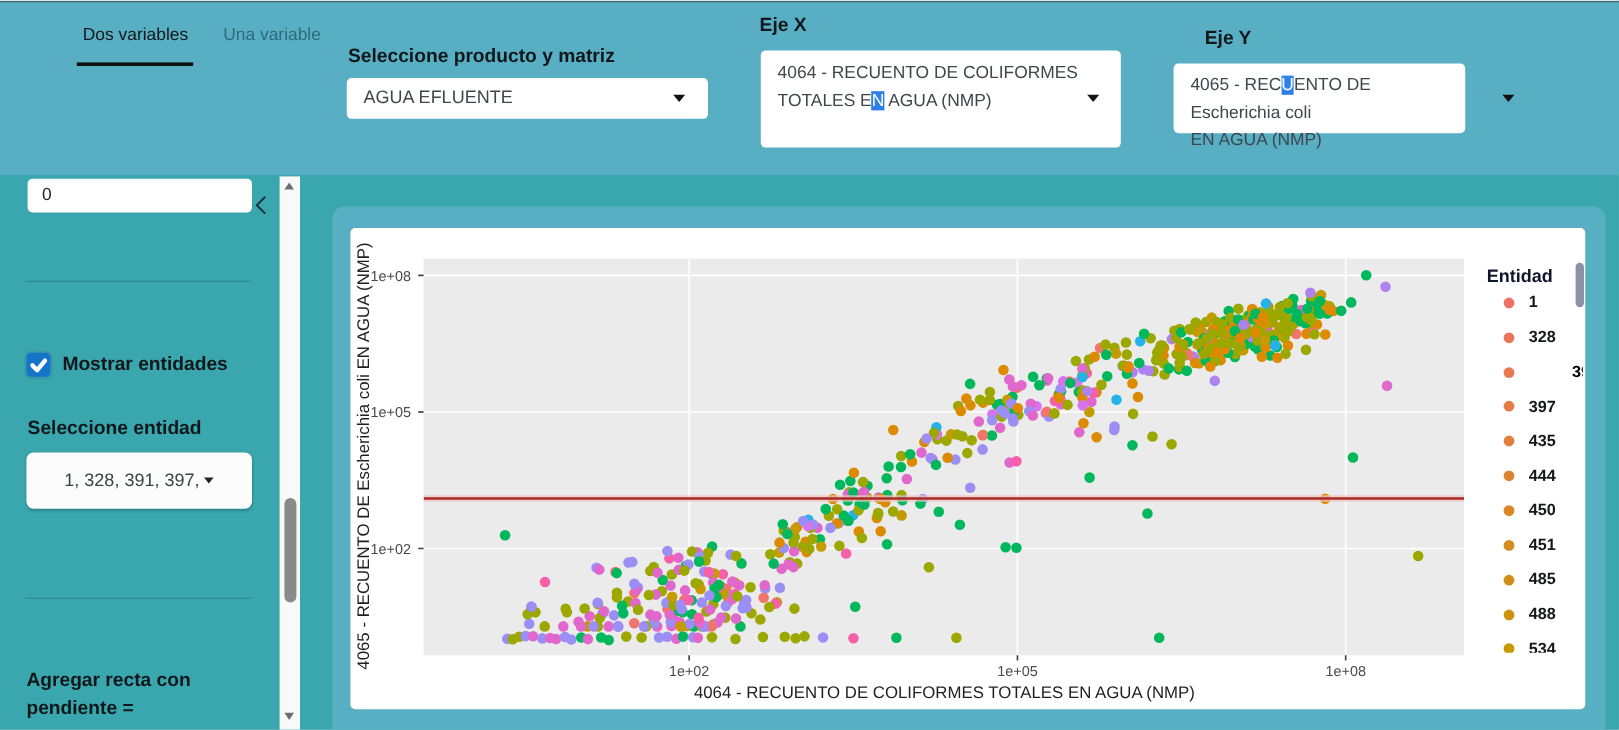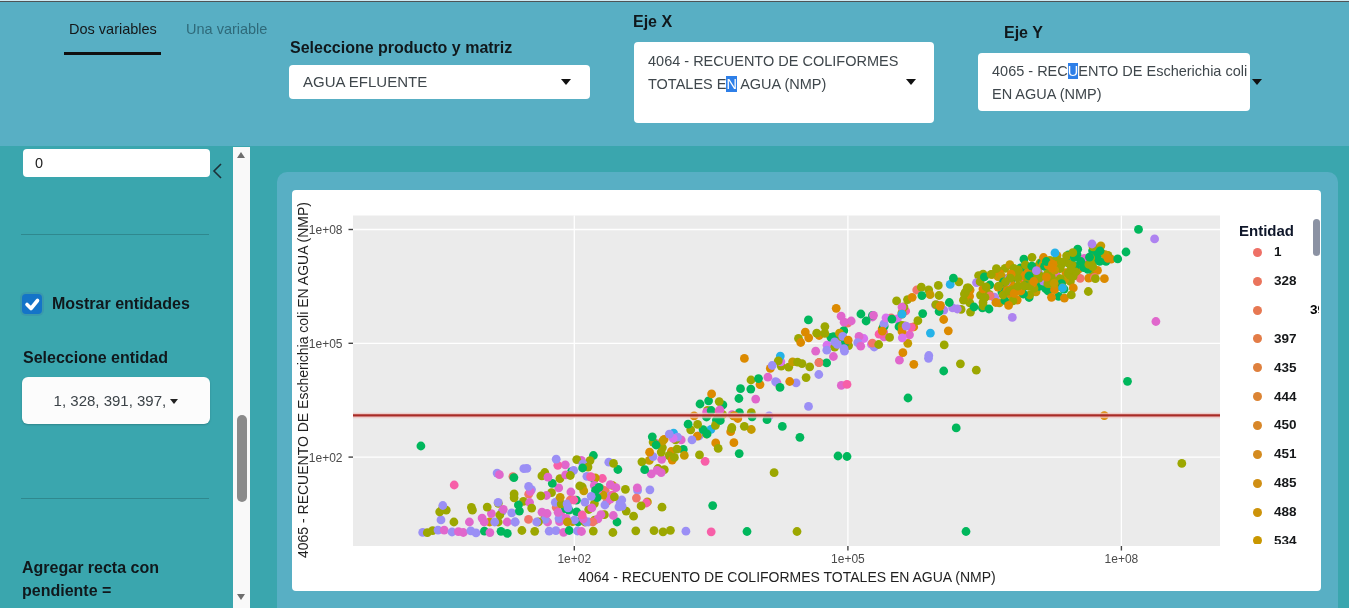--- a/index.html
+++ b/index.html
@@ -21,21 +21,21 @@
 
 <div class="abs lbl" style="left:290px;top:39px;text-align:right;">Seleccione producto y matriz</div>
 <div class="abs whitebox" style="left:289px;top:65px;width:301px;height:34px;line-height:34px;padding-left:14px;font-size:15px;">AGUA EFLUENTE</div>
 <div class="caret" style="left:561px;top:79px;"></div>
 
 <div class="abs lbl" style="left:633px;top:13px;">Eje X</div>
 <div class="abs whitebox" style="left:634px;top:42px;width:300px;height:81px;padding:8px 0 0 14px;line-height:23px;">4064 - RECUENTO DE COLIFORMES<br>TOTALES E<span style="background:#2e7fe8;color:#fff;">N</span> AGUA (NMP)</div>
 <div class="caret" style="left:906px;top:79px;"></div>
 
 <div class="abs lbl" style="left:1004px;top:24px;">Eje Y</div>
-<div class="abs whitebox" style="left:978px;top:53px;width:272px;height:58px;padding:7px 0 0 14px;line-height:23px;">4065 - REC<span style="background:#2e7fe8;color:#fff;">U</span>ENTO DE Escherichia coli<br>EN AGUA (NMP)</div>
+<div class="abs whitebox" style="left:978px;top:53px;width:243px;height:58px;padding:7px 0 0 14px;line-height:23px;">4065 - REC<span style="background:#2e7fe8;color:#fff;">U</span>ENTO DE Escherichia coli<br>EN AGUA (NMP)</div>
 <div class="caret" style="left:1252px;top:79px;"></div>
 
 <div class="abs" style="left:23px;top:149px;width:187px;height:28px;background:#fff;border-radius:4px;font-size:14.5px;color:#222;line-height:28px;padding-left:12px;">0</div>
 <svg class="abs" style="left:210px;top:160px;" width="18" height="22" viewBox="0 0 18 22">
     <polyline points="11,4 4,11 11,18" fill="none" stroke="#1c3038" stroke-width="1.6"></polyline>
   </svg>
 <div class="abs" style="left:21px;top:234px;width:188px;height:1px;background:rgba(0,0,0,0.18);"></div>
 <div class="abs" style="left:22px;top:294px;width:20px;height:20px;background:#1474c8;border-radius:4px;box-shadow:0 0 0 2px rgba(60,130,170,.35);"></div>
 <svg class="abs" style="left:22px;top:294px;" width="20" height="20" viewBox="0 0 20 20">
     <polyline points="5,10.5 9,14.5 15.5,6.5" fill="none" stroke="#fff" stroke-width="3.6" stroke-linecap="round" stroke-linejoin="round"></polyline>

